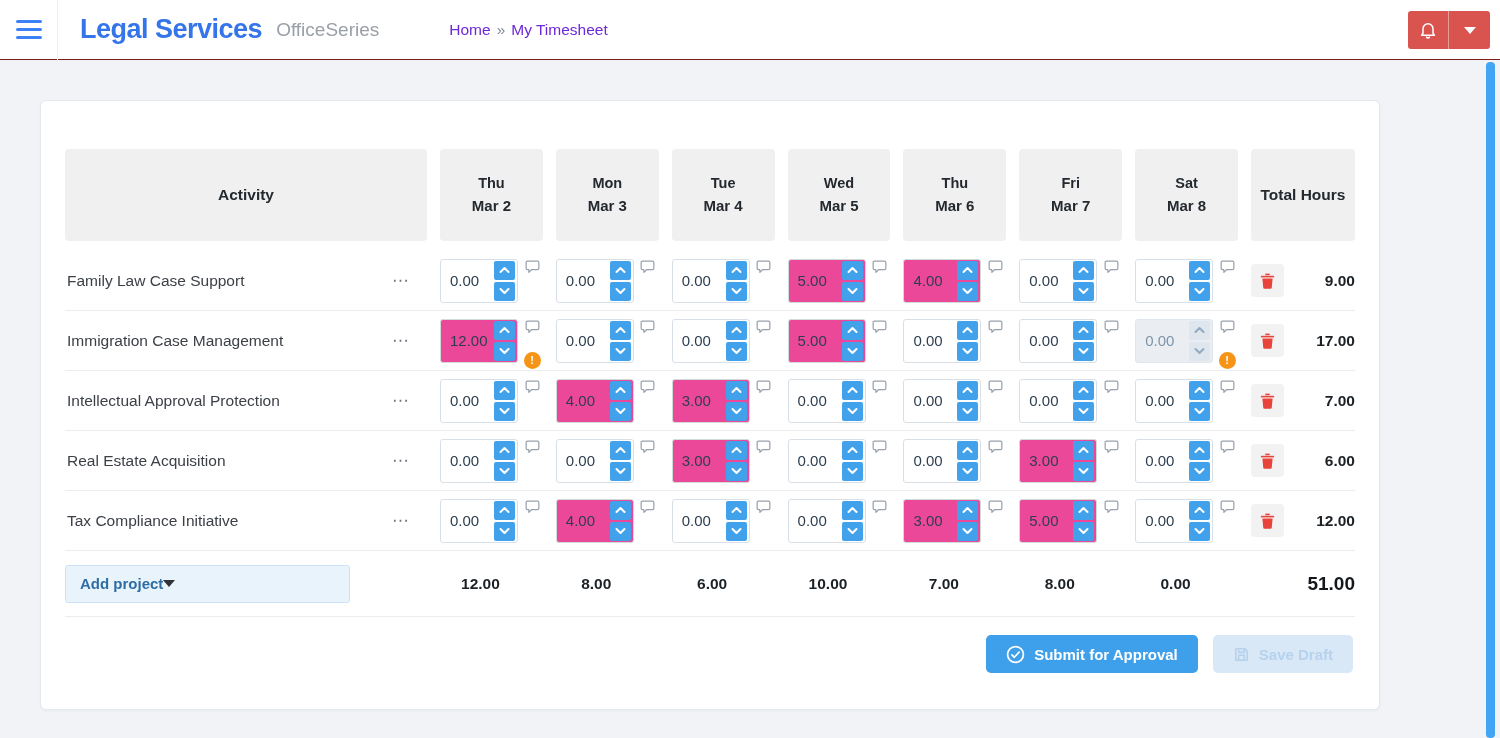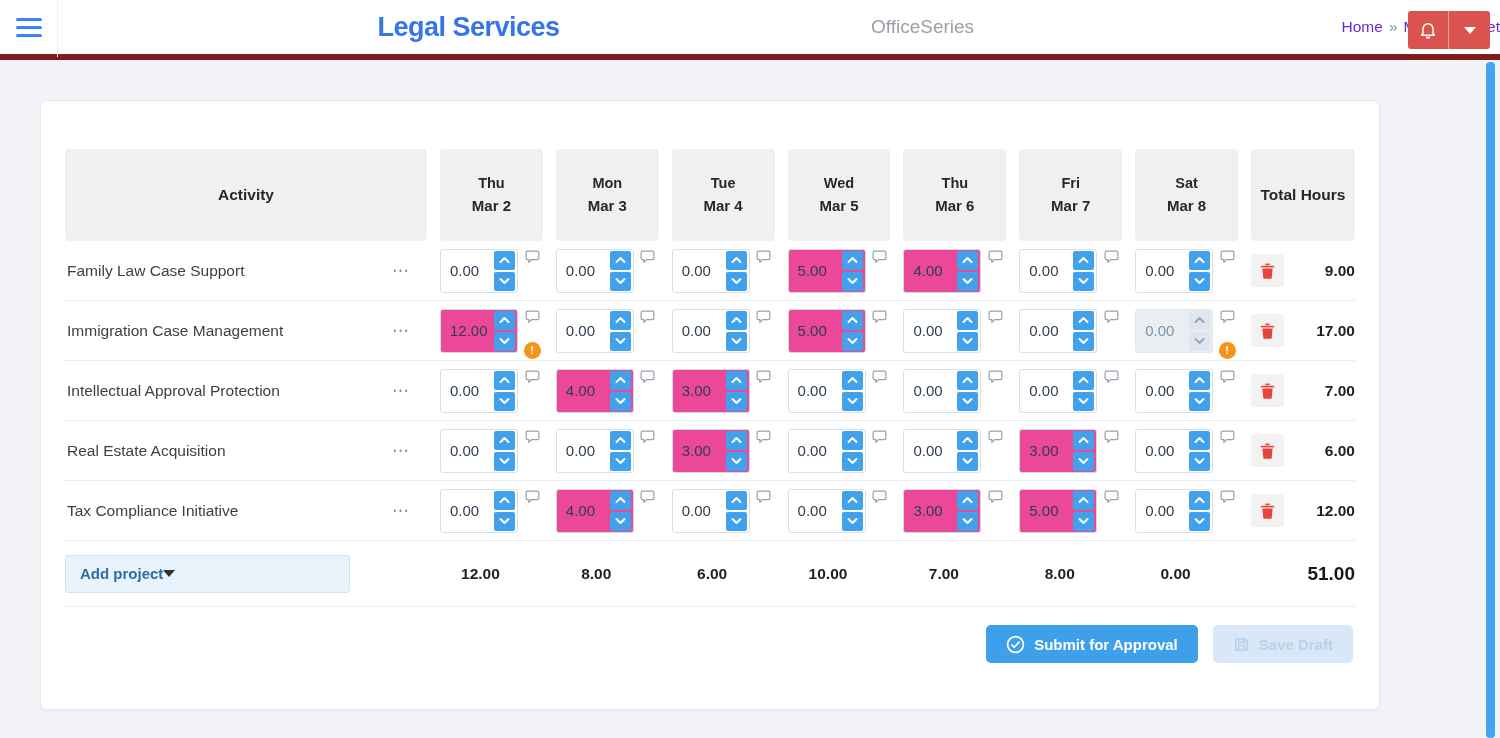--- a/index.html
+++ b/index.html
@@ -1,21 +1,21 @@
 <!DOCTYPE html>
 <html><head>
 <meta charset="utf-8">
 <style>
   * { margin:0; padding:0; box-sizing:border-box; }
   html,body { width:1500px; height:738px; overflow:hidden;
     font-family:"Liberation Sans", sans-serif; background:#f1f3f6; }
 
   
   .topbar { position:relative; height:60px; background:#ffffff;
-    border-bottom:6px solid #7f1d1d; display:flex; align-items:center;justify-content:space-between; }
+    border-bottom:1px solid #7f1d1d; display:flex; align-items:center; }
   .burger-wrap { width:58px; height:60px; display:flex; align-items:center; justify-content:center;
     border-right:1px solid #eceef1; cursor:pointer; }
   .burger { width:26px; }
   .burger span { display:block; height:3px; background:#3b82f6; border-radius:2px; margin:5px 0; }
   .brand { font-size:27px; font-weight:bold; color:#3575e9; margin-left:22px; letter-spacing:-0.5px; }
   .suite { font-size:19px; color:#9aa0a8; margin-left:14px; }
   .crumbs { margin-left:70px; font-size:15.5px; display:flex; align-items:center; gap:6px; }
   .crumb-link { color:#6d28d9; text-decoration:none; cursor:pointer; }
   .crumb-sep { color:#7f8c9b; }
   .top-actions { position:absolute; right:10px; top:11px; display:flex; height:38px;
@@ -28,21 +28,21 @@
 
   
   .card { width:1340px; margin:40px 0 0 40px; background:#ffffff; border:1px solid #e5e8ec;
     border-radius:6px; min-height:610px; padding:48px 24px 24px 24px;
     box-shadow:0 1px 3px rgba(20,30,50,.04); }
 
   .tgrid { display:grid; grid-template-columns:362px repeat(7,1fr) 104px; column-gap:13px;
     align-items:center; }
 
   
-  .thead { }
+  .thead { margin-bottom:10px; }
   .hbox { background:#f0f0f0; border-radius:4px; height:92px; display:flex; flex-direction:column;
     align-items:center; justify-content:center; color:#24292f; }
   .hbox .dname { font-size:14.5px; font-weight:600; line-height:1.5; }
   .hbox .ddate { font-size:15px; font-weight:bold; line-height:1.5; }
   .hbox.wide { font-size:15.5px; font-weight:bold; }
 
   
   .trow { height:60px; border-bottom:1px solid #eaecef; }
   .acell { display:flex; align-items:center; justify-content:space-between;
     padding:0 14px 0 2px; align-self:center; }

